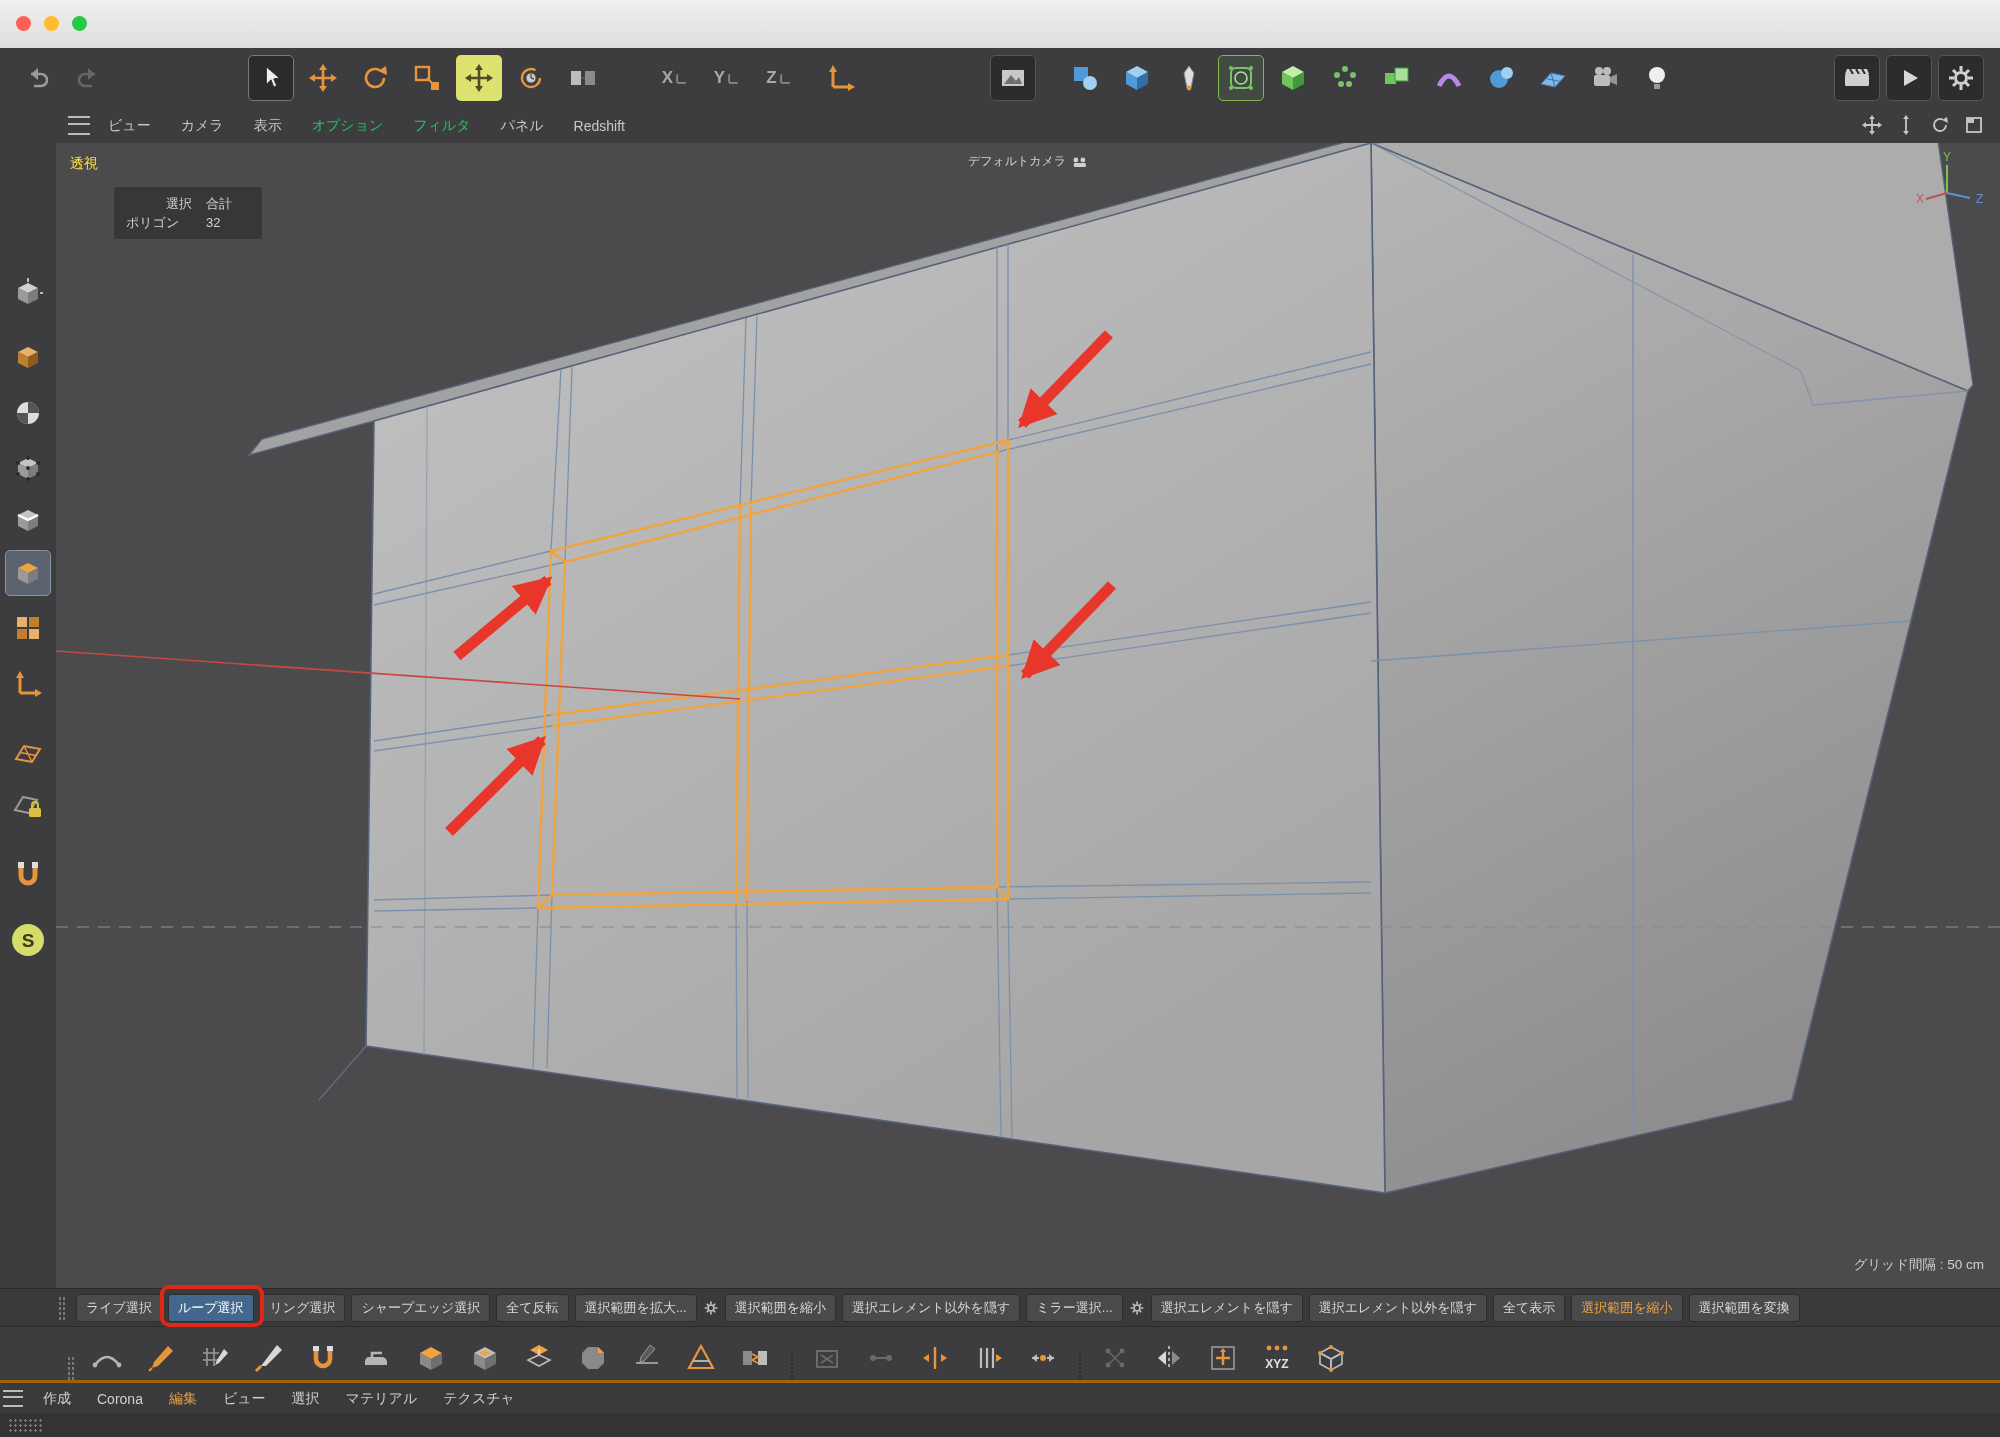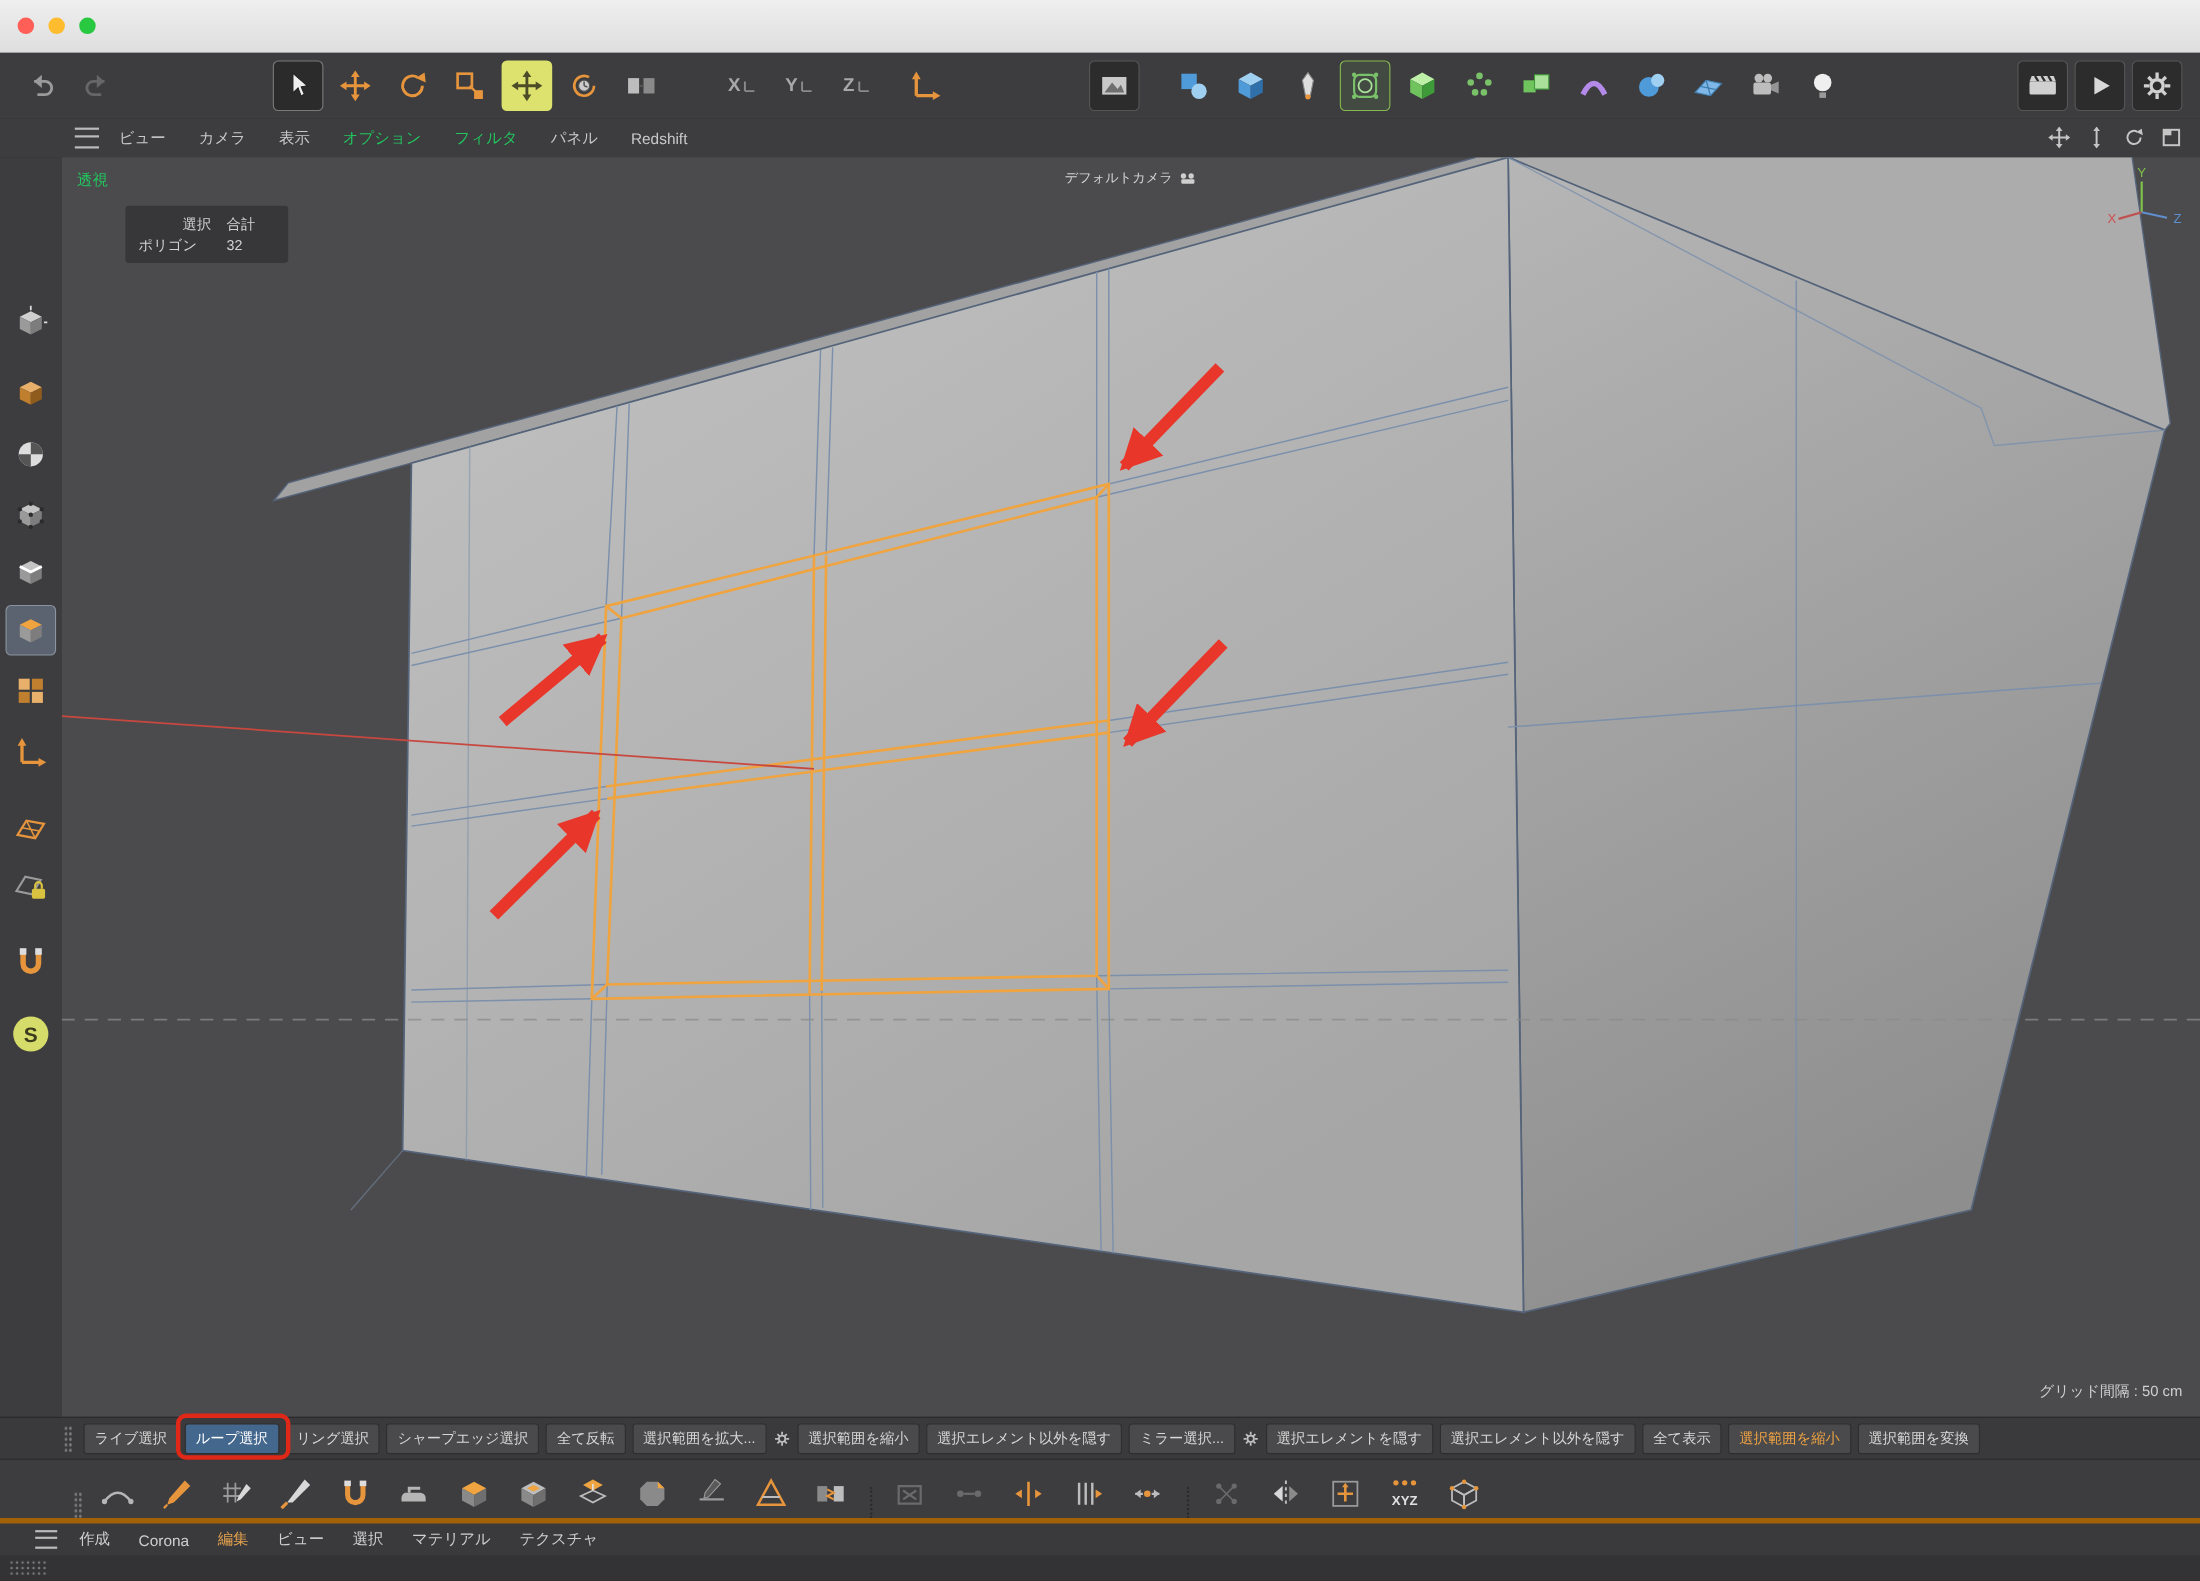--- a/index.html
+++ b/index.html
@@ -36,21 +36,21 @@
   .vpctrl .ci{width:24px;height:24px;display:flex;align-items:center;justify-content:center;}
   
   .sidebar{position:absolute;left:0;top:143px;width:56px;height:1145px;background:#3d3d3f;
     border-right:1px solid #2a2a2a;}
   .sbtile{position:absolute;left:5px;width:46px;height:46px;border-radius:5px;
     display:flex;align-items:center;justify-content:center;}
   .sbtile.active{background:#5c6370;border:1px solid #8a93a0;box-sizing:border-box;}
   
   .viewport{position:absolute;left:56px;top:143px;width:1944px;height:1145px;
     background:#4b4b4d;overflow:hidden;}
-  .vp-label{position:absolute;left:14px;top:12px;font-size:14px;color:#22c55e;font-family:Liberation Serif, serif;}
+  .vp-label{position:absolute;left:14px;top:12px;font-size:14px;color:#fde047;font-family:Liberation Serif, serif;}
   .selpanel{position:absolute;left:58px;top:44px;background:rgba(15,15,15,.32);
     padding:7px 12px;border-radius:3px;color:#d2d2d2;font-size:13px;}
   .selpanel .r{display:grid;grid-template-columns:74px 44px;column-gap:6px;line-height:19px;}
   .selpanel .h{padding-left:40px;}
   .camlabel{position:absolute;left:50%;transform:translateX(-50%);top:10px;font-size:12px;
     color:#d6d6d6;display:flex;align-items:center;gap:6px;}
   .gizmo{position:absolute;right:14px;top:8px;}
   .gridlabel{position:absolute;right:16px;bottom:14px;font-size:13.5px;color:#cfcfcf;}
   
   .cmdbar{position:absolute;left:0;top:1288px;width:100%;height:38px;background:#3a3a3c;
@@ -69,21 +69,21 @@
   
   .toolrow{position:absolute;left:0;top:1326px;width:100%;height:54px;background:#3d3d3f;
     border-top:1px solid #2a2a2a;display:flex;align-items:flex-end;padding-left:67px;
     box-sizing:border-box;}
   .trtile{width:44px;height:44px;margin-right:10px;display:flex;align-items:center;
     justify-content:center;border-radius:5px;}
   .trtile.dim{opacity:.35;}
   .vsep{width:2px;height:28px;border-left:2px dotted #2b2b2b;margin:0 10px 0 4px;}
   
   .botmenu{position:absolute;left:0;top:1380px;width:100%;height:34px;background:#3a3a3c;
-    border-top:5px solid #a16207;display:flex;align-items:center;padding-left:32px;
+    border-top:3px solid #a16207;display:flex;align-items:center;padding-left:3px;
     box-sizing:border-box;}
   .botmenu .hamb2{width:20px;height:13px;border-top:2px solid #bbb;border-bottom:2px solid #bbb;
     position:relative;margin-right:20px;}
   .botmenu .hamb2:before{content:"";position:absolute;left:0;right:0;top:4px;border-top:2px solid #bbb;}
   .bm-item{font-size:14px;color:#cfcfcf;margin-right:26px;white-space:nowrap;}
   .bm-item.accent{color:#e2a04c;}
   
   .filler{position:absolute;left:0;top:1414px;width:100%;height:23px;background:#333335;}
   .resizegrip{position:absolute;left:8px;top:4px;width:36px;height:14px;
     background-image:radial-gradient(#7c7c7c 1px,transparent 1.4px);background-size:5px 5px;}

